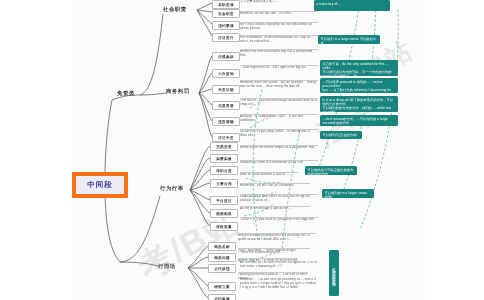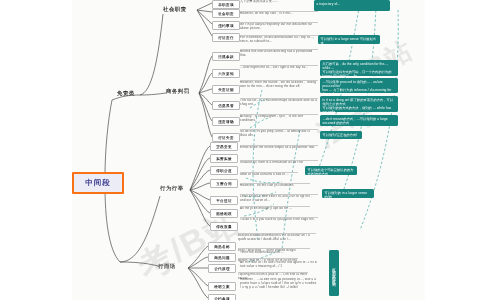--- a/index.html
+++ b/index.html
@@ -27,21 +27,21 @@
     font-weight:bold;
     white-space:nowrap;
     transform-origin:left top;
     pointer-events:none;
     letter-spacing:2px;
   }
 
   
   .root{
     position:absolute;
-    border:2px solid #f97316;
+    border:4px solid #f97316;
     background:#ececf6;
     color:#3b3b8f;
     font-size:7.5px;
     font-weight:bold;
     letter-spacing:1px;
     display:flex;align-items:center;justify-content:center;
     border-radius:1px;
   }
 
   

